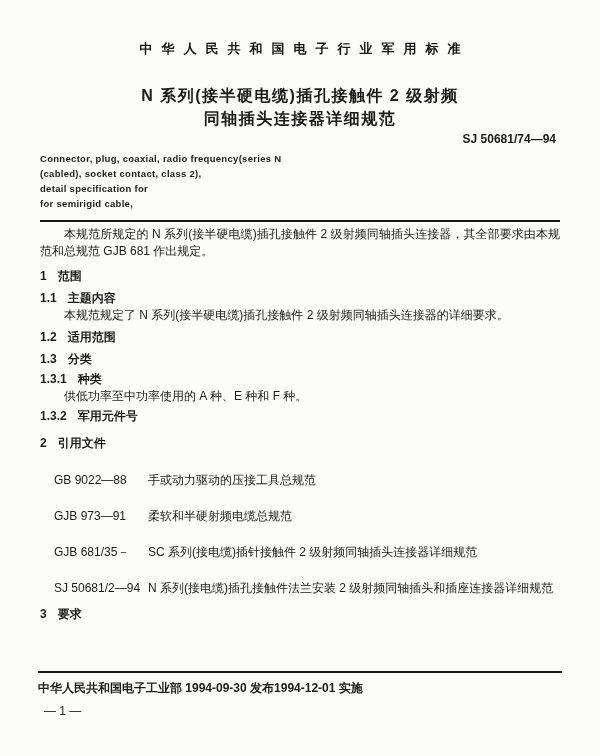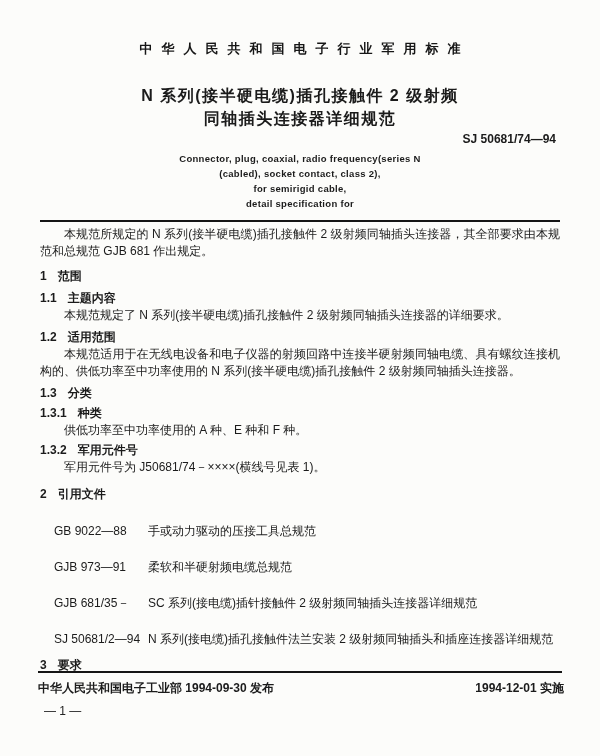--- a/index.html
+++ b/index.html
@@ -12,42 +12,42 @@
   }
   .content { padding:40px 40px 0 40px; }
 
   .std-header {
     text-align:center; font-weight:bold; font-size:13px;
     letter-spacing:9px; padding-left:9px; color:#161616;
   }
   .title-block { margin-top:26px; text-align:center; }
   .title-line { font-weight:bold; font-size:16px; letter-spacing:1.5px; line-height:23px; }
   .std-no { text-align:right; font-weight:bold; font-size:12px; margin-top:2px; padding-right:4px; }
-  .en-title { margin-top:5px; text-align:center; font-weight:bold; font-size:9.5px; }
+  .en-title { margin-top:5px; text-align:left; font-weight:bold; font-size:9.5px; }
   .en-title .en-line { line-height:15px; letter-spacing:.3px; }
 
   .rule-thick { height:2px; background:#151515; margin-top:9px; }
 
   .para { font-size:12px; line-height:17px; text-indent:2em; text-align:justify; }
   .intro { margin-top:4px; }
 
   .heading { display:flex; font-weight:bold; font-size:12px; line-height:17px; }
   .heading .h-num { flex:none; }
   .heading .h-label { margin-left:11px;text-align:right; }
   .mt8 { margin-top:8px; } .mt5 { margin-top:5px; } .mt3 { margin-top:3px; } .mt10 { margin-top:10px; }
 
   .refs { margin-top:5px; padding-left:14px; }
   .ref-row { display:flex; font-size:12px; line-height:16px; margin-top:20px; }
   .ref-code { flex:none; width:94px; }
   .ref-title { flex:1; text-align:justify; }
 
   .footer-rule { position:absolute; left:38px; right:38px; top:671px; height:2px; background:#151515; }
   .footer-row {
-    position:absolute; left:38px; right:36px; top:680px;
-    display:flex; justify-content:space-between; align-items:baseline;
+    position:absolute; left:38px; right:52px; top:680px;
+    display:flex; align-items:baseline;
     font-weight:bold; font-size:12px;
   }
   .page-no { position:absolute; left:44px; top:704px; font-size:12px; color:#222; }
 </style>
 </head>
 <body>
 
 <div class="page">
   <div class="content">
 
@@ -56,22 +56,22 @@
     <div class="title-block">
       <div class="title-line">N 系列(接半硬电缆)插孔接触件 2 级射频</div>
       <div class="title-line">同轴插头连接器详细规范</div>
     </div>
 
     <div class="std-no">SJ 50681/74—94</div>
 
     <div class="en-title">
       <div class="en-line">Connector, plug, coaxial, radio frequency(series N</div>
       <div class="en-line">(cabled), socket contact, class 2),</div>
+      <div class="en-line">detail specification for</div>
       <div class="en-line">for semirigid cable,</div>
-      <div class="en-line">detail specification for</div>
     </div>
 
     <div class="rule-thick"></div>
 
     <p class="para intro">本规范所规定的 N 系列(接半硬电缆)插孔接触件 2 级射频同轴插头连接器，其全部要求由本规范和总规范 GJB 681 作出规定。</p>
 
     <div class="heading mt8">
       <span class="h-num">1</span>
       <span class="h-label">范围</span>
     </div>
@@ -79,38 +79,36 @@
     <div class="heading mt5">
       <span class="h-num">1.1</span>
       <span class="h-label">主题内容</span>
     </div>
     <p class="para">本规范规定了 N 系列(接半硬电缆)插孔接触件 2 级射频同轴插头连接器的详细要求。</p>
 
     <div class="heading mt5">
       <span class="h-num">1.2</span>
       <span class="h-label">适用范围</span>
     </div>
-    <p class="para">本规范适用于在无线电设备和电子仪器的射频回路中连接半硬射频同轴电缆、具有螺纹连接机构的、供低功率至中功率使用的 N 系列(接半硬电缆)插孔接触件 2 级射频同轴插头连接器。</p>
 
     <div class="heading mt5">
       <span class="h-num">1.3</span>
       <span class="h-label">分类</span>
     </div>
 
     <div class="heading mt3">
       <span class="h-num">1.3.1</span>
       <span class="h-label">种类</span>
     </div>
     <p class="para">供低功率至中功率使用的 A 种、E 种和 F 种。</p>
 
     <div class="heading mt3">
       <span class="h-num">1.3.2</span>
       <span class="h-label">军用元件号</span>
     </div>
-    <p class="para">军用元件号为 J50681/74－××××(横线号见表 1)。</p>
 
     <div class="heading mt10">
       <span class="h-num">2</span>
       <span class="h-label">引用文件</span>
     </div>
 
     <div class="refs">
       <div class="ref-row">
         <span class="ref-code">GB 9022—88</span>
         <span class="ref-title">手或动力驱动的压接工具总规范</span>

